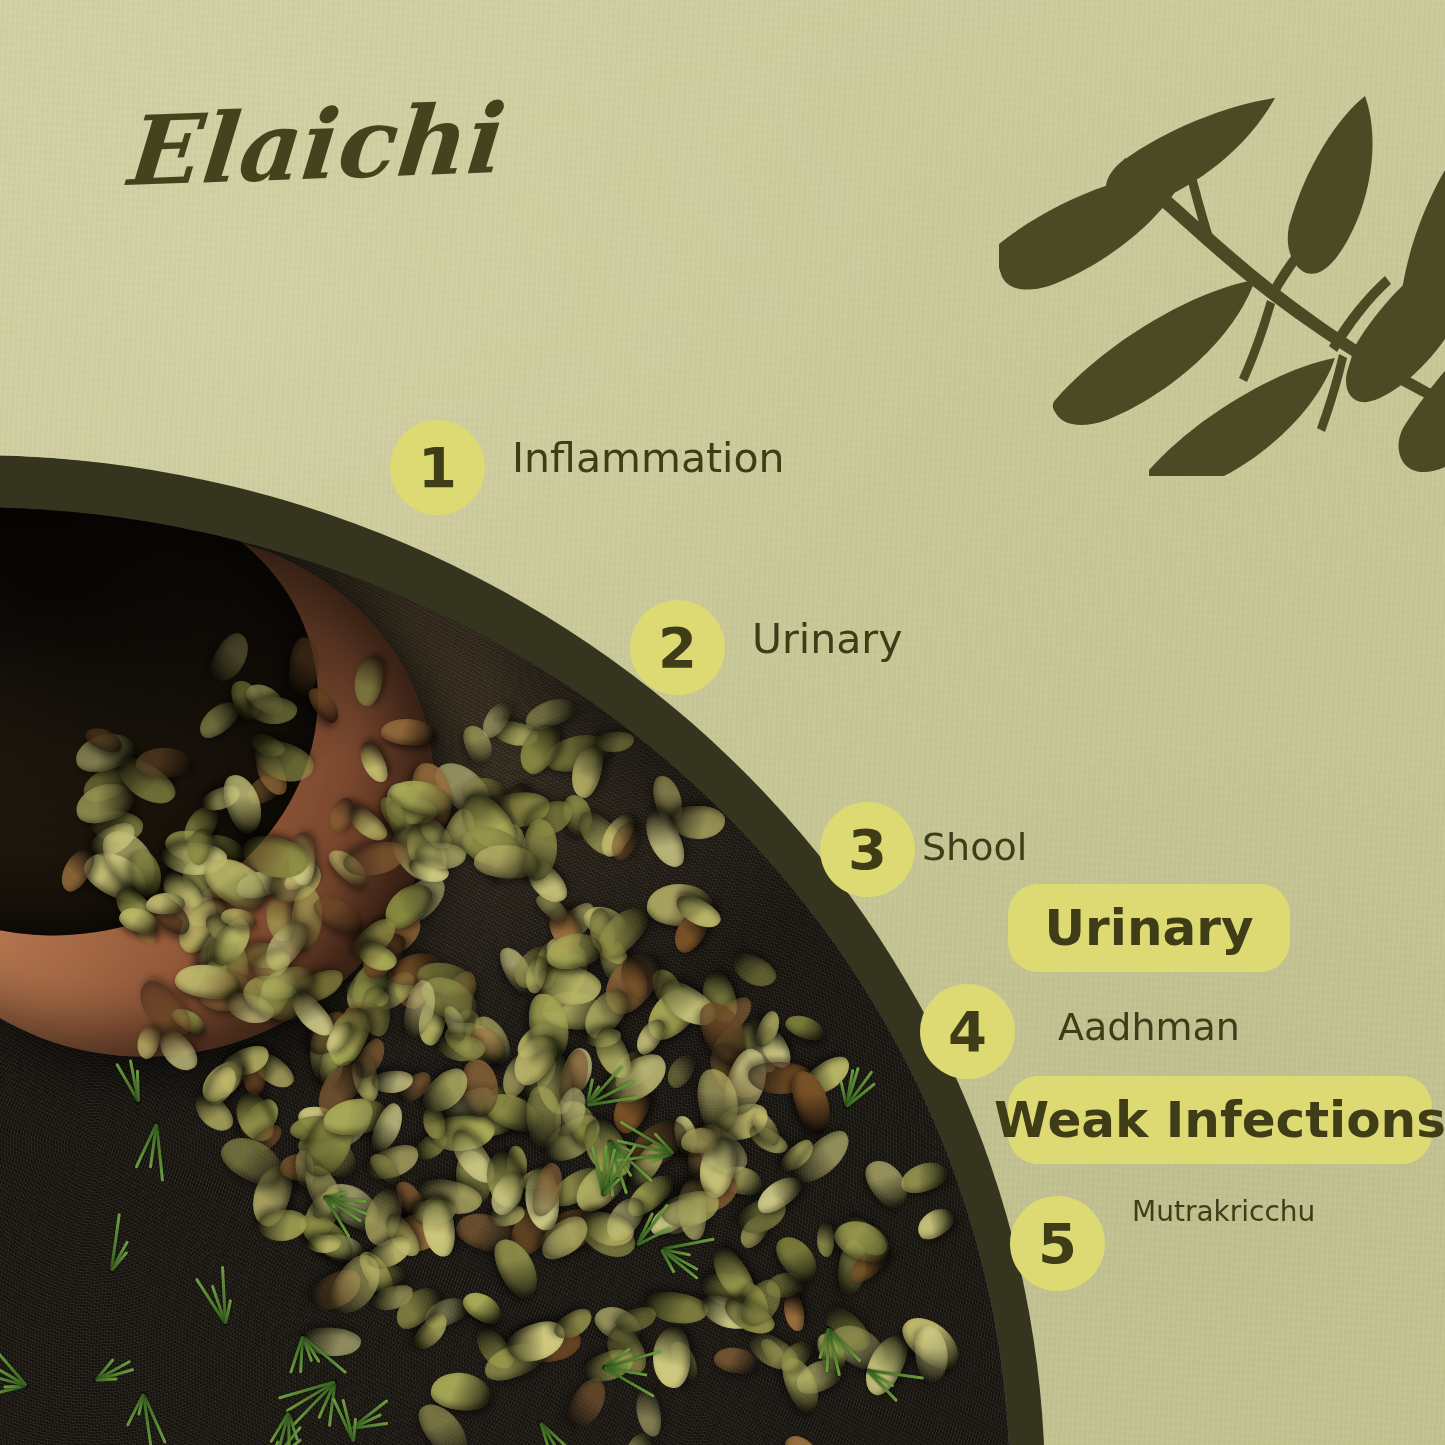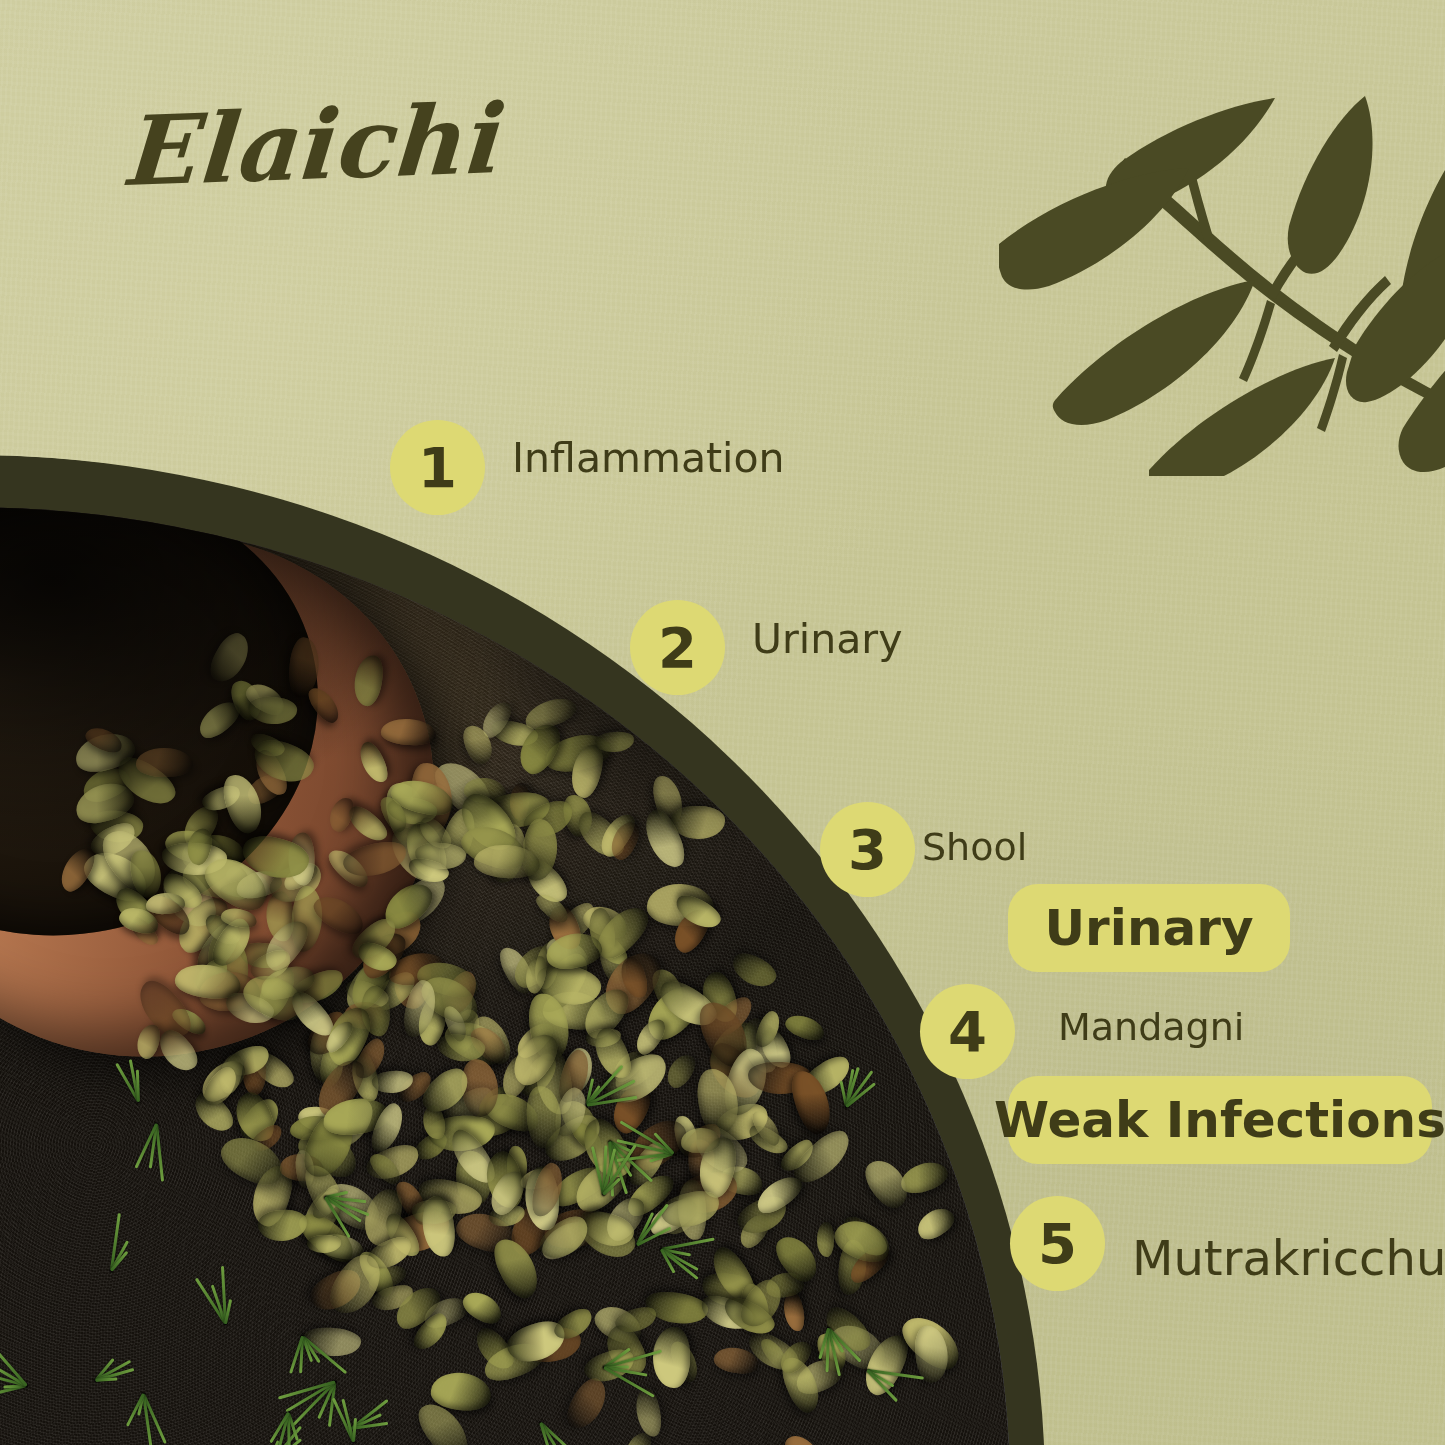--- a/index.html
+++ b/index.html
@@ -193,21 +193,21 @@
   
   .b3{ left:820px; top:802px; }
   .t3{ left:922px; top:828px; font-size:38px; }
   .p3{ left:1008px; top:884px; width:282px; height:88px; font-size:50px; }
   
   .b4{ left:920px; top:984px; }
   .t4{ left:1058px; top:1008px; font-size:38px; }
   .p4{ left:1008px; top:1076px; width:424px; height:88px; font-size:50px; }
   
   .b5{ left:1010px; top:1196px; }
-  .t5{ left:1132px; top:1234px; font-size:48px; }
+  .t5{ left:1132px; top:1198px; font-size:28px; }
   .p5{ left:1108px; top:1288px; width:292px; height:146px; font-size:50px; }
 </style>
 </head>
 <body>
 
 <div id="poster">
 
   <div class="header">
     <div class="title-script">Elaichi</div>
   </div>
@@ -786,20 +786,20 @@
     <div class="term t1">Inflammation</div>
 
     <div class="badge b2">2</div>
     <div class="term t2">Urinary</div>
 
     <div class="badge b3">3</div>
     <div class="term t3">Shool</div>
     <div class="pill p3">Urinary</div>
 
     <div class="badge b4">4</div>
-    <div class="term t4">Mandagni</div>
+    <div class="term t4">Aadhman</div>
     <div class="pill p4">Weak Infections</div>
 
     <div class="badge b5">5</div>
     <div class="term t5">Mutrakricchu</div>
 
   </div>
 </div>
 
 </body></html>

